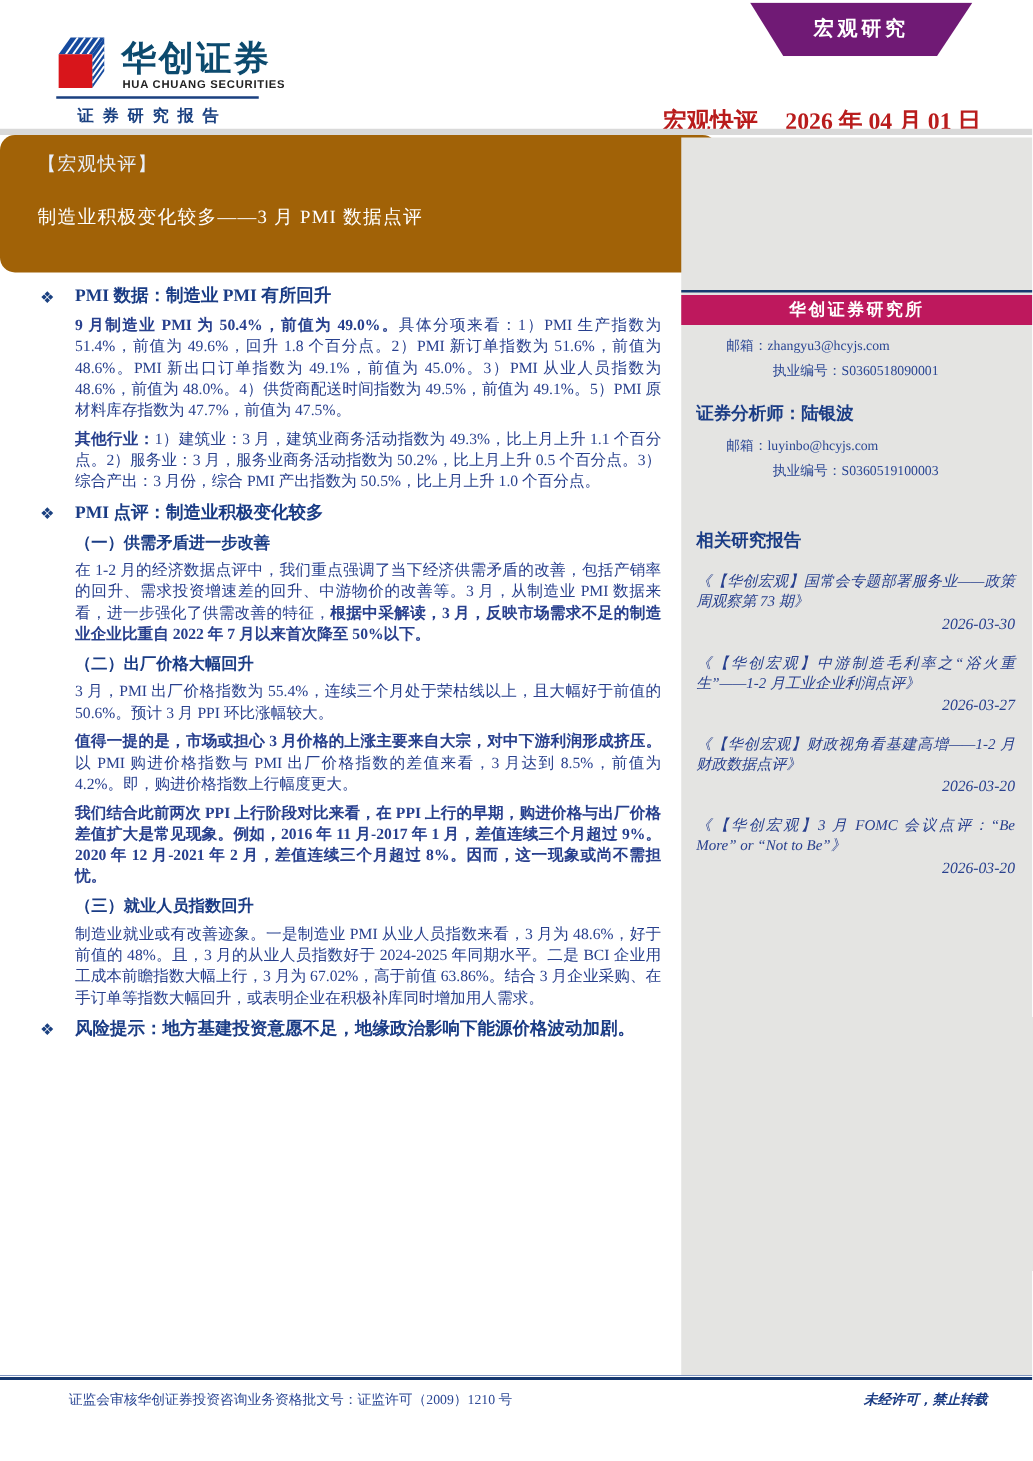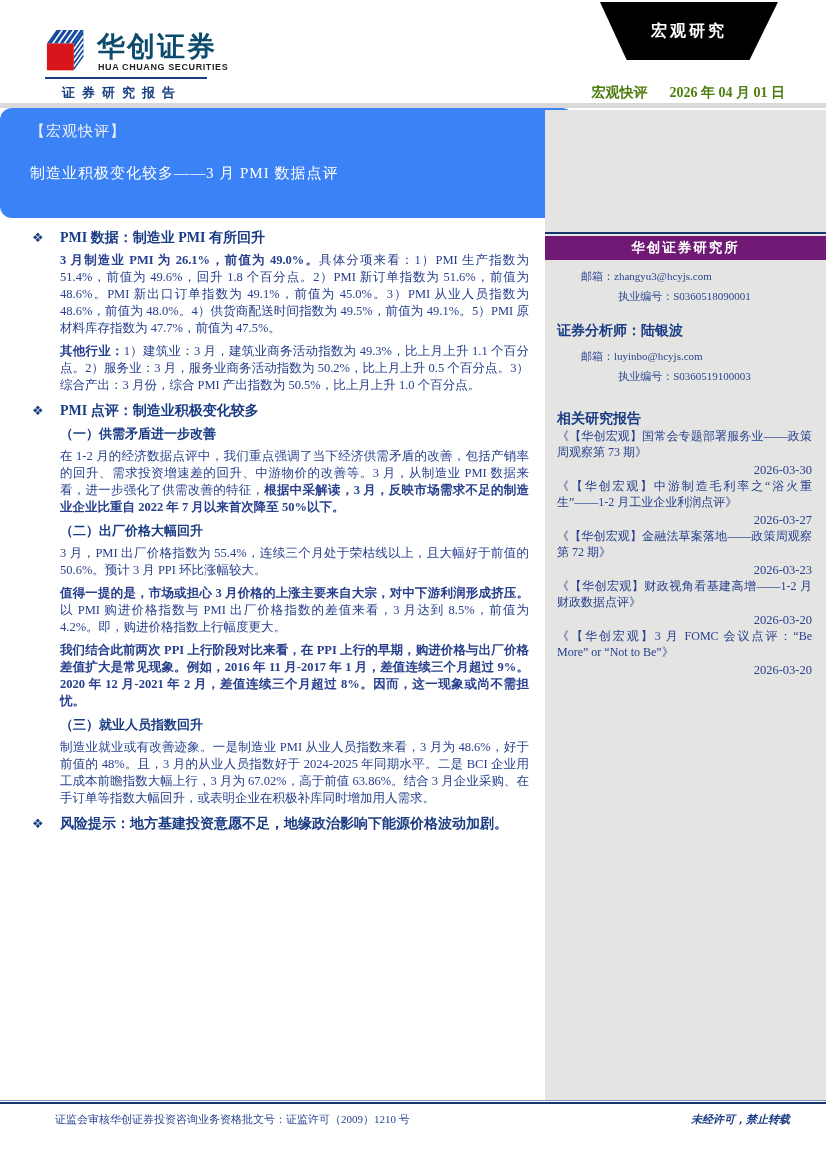--- a/index.html
+++ b/index.html
@@ -8,55 +8,55 @@
 
   
   .logo-mark{position:absolute;left:45px;top:28px;width:48px;height:52px;}
   .logo-cn{position:absolute;left:97px;top:28px;font-family:"Liberation Sans","DejaVu Sans",sans-serif;
            font-size:28px;font-weight:bold;color:#0c4a6e;letter-spacing:2px;}
   .logo-en{position:absolute;left:98px;top:62px;font-family:"Liberation Sans","DejaVu Sans",sans-serif;
            font-size:9px;font-weight:bold;color:#222;letter-spacing:0.6px;}
   .logo-rule{position:absolute;left:45px;top:77px;width:162px;height:2px;background:#1a4080;}
   .series-label{position:absolute;left:62px;top:84px;font-size:13px;font-weight:bold;
                 color:#1a4080;letter-spacing:7px;}
-  .badge{position:absolute;left:600px;top:2px;width:178px;height:58px;background:#000000;
+  .badge{position:absolute;left:600px;top:2px;width:178px;height:43px;background:#701a75;
          clip-path:polygon(0 0,100% 0,84% 100%,15% 100%);
          display:flex;align-items:center;justify-content:center;
          color:#ffffff;font-size:16px;font-weight:bold;letter-spacing:3px;}
-  .date-line{position:absolute;right:41px;top:84px;font-size:14px;font-weight:bold;color:#4d7c0f;}
+  .date-line{position:absolute;right:41px;top:84px;font-size:19px;font-weight:bold;color:#b91c1c;}
   .date-line .gap{display:inline-block;width:22px;}
 
   .gray-strip{position:absolute;left:0;top:103px;width:826px;height:5px;background:#d9d9d9;}
 
   
-  .title-block{position:absolute;left:0;top:108px;width:574px;height:110px;background:#3b82f6;color:#ffffff;border-radius:12px;}
+  .title-block{position:absolute;left:0;top:108px;width:574px;height:110px;background:#a16207;color:#ffffff;border-radius:12px;}
   .title-kicker{position:absolute;left:30px;top:14px;font-size:15px;letter-spacing:1px;color:#e9eef7;}
   .page-title{position:absolute;left:30px;top:56px;font-size:15px;font-weight:normal;letter-spacing:1px;}
 
   
   .main{position:absolute;left:32px;top:229px;width:497px;}
   .brow{display:flex;margin-bottom:2px;}
   .marker{width:28px;flex:0 0 28px;font-size:13px;color:#1a4080;line-height:18px;}
   .content{flex:1;}
   .sec-head{font-size:14px;font-weight:bold;color:#1a3c85;line-height:18px;margin:0 0 5px 0;}
   .para{font-size:12.5px;line-height:17px;text-align:justify;margin:0 0 6px 0;color:#28408e;}
   .sub-head{font-size:13px;font-weight:bold;color:#1a3c85;line-height:18px;margin:2px 0 5px 0;}
   .b{font-weight:bold;}
 
   
   .sidebar{position:absolute;left:545px;top:110px;width:281px;height:992px;background:#e4e4e2;box-sizing:border-box;}
   .inst-wrap{margin-top:122px;border-top:2px solid #17396f;}
-  .inst-band{margin-top:2px;height:24px;background:#701a75;color:#ffffff;font-size:13.5px;font-weight:bold;
+  .inst-band{margin-top:2px;height:24px;background:#be185d;color:#ffffff;font-size:13.5px;font-weight:bold;
              display:flex;align-items:center;justify-content:center;letter-spacing:2px;}
   .sb-pad{padding:0 14px 0 12px;}
   .analyst-name{font-size:14px;font-weight:bold;color:#1a3c85;margin-top:18px;}
   .sb-line{font-size:11px;color:#2a4694;margin-top:9px;padding-left:24px;}
   .sb-line2{font-size:11px;color:#2a4694;margin-top:5px;text-align:center;}
-  .related-head{font-size:14px;font-weight:bold;color:#1a3c85;margin-top:26px;}
-  .report-item{margin-top:0;}
+  .related-head{font-size:14px;font-weight:bold;color:#1a3c85;margin-top:40px;}
+  .report-item{margin-top:15px;font-style:italic;}
   .report-title{font-size:12px;line-height:16px;color:#28408e;text-align:justify;}
   .report-date{font-size:12.5px;color:#28408e;text-align:right;margin-top:3px;}
 
   
   .footer-rule{position:absolute;left:0;top:1100px;width:826px;height:4px;
                background:linear-gradient(to bottom,#7e94c0 0 1px,#ffffff 1px 2px,#16386f 2px 4px);}
   .footer-license{position:absolute;left:55px;top:1112px;font-size:11px;color:#2a4694;}
   .footer-notice{position:absolute;right:36px;top:1112px;font-size:11px;font-weight:bold;
                  font-style:italic;color:#1a3c85;text-align:center;}
 </style>
@@ -96,21 +96,21 @@
     <div class="title-kicker">【宏观快评】</div>
     <div class="page-title">制造业积极变化较多——3 月 PMI 数据点评</div>
   </div>
 
   <div class="main">
 
     <div class="brow">
       <div class="marker">❖</div>
       <div class="content">
         <div class="sec-head">PMI 数据：制造业 PMI 有所回升</div>
-        <p class="para"><span class="b">3 月制造业 PMI 为 26.1%，前值为 49.0%。</span><span>具体分项来看：1）PMI 生产指数为 51.4%，前值为 49.6%，回升 1.8 个百分点。2）PMI 新订单指数为 51.6%，前值为 48.6%。PMI 新出口订单指数为 49.1%，前值为 45.0%。3）PMI 从业人员指数为 48.6%，前值为 48.0%。4）供货商配送时间指数为 49.5%，前值为 49.1%。5）PMI 原材料库存指数为 47.7%，前值为 47.5%。</span></p>
+        <p class="para"><span class="b">9 月制造业 PMI 为 50.4%，前值为 49.0%。</span><span>具体分项来看：1）PMI 生产指数为 51.4%，前值为 49.6%，回升 1.8 个百分点。2）PMI 新订单指数为 51.6%，前值为 48.6%。PMI 新出口订单指数为 49.1%，前值为 45.0%。3）PMI 从业人员指数为 48.6%，前值为 48.0%。4）供货商配送时间指数为 49.5%，前值为 49.1%。5）PMI 原材料库存指数为 47.7%，前值为 47.5%。</span></p>
         <p class="para"><span class="b">其他行业：</span><span>1）建筑业：3 月，建筑业商务活动指数为 49.3%，比上月上升 1.1 个百分点。2）服务业：3 月，服务业商务活动指数为 50.2%，比上月上升 0.5 个百分点。3）综合产出：3 月份，综合 PMI 产出指数为 50.5%，比上月上升 1.0 个百分点。</span></p>
       </div>
     </div>
 
     <div class="brow">
       <div class="marker">❖</div>
       <div class="content">
         <div class="sec-head">PMI 点评：制造业积极变化较多</div>
         <div class="sub-head">（一）供需矛盾进一步改善</div>
         <p class="para"><span>在 1-2 月的经济数据点评中，我们重点强调了当下经济供需矛盾的改善，包括产销率的回升、需求投资增速差的回升、中游物价的改善等。3 月，从制造业 PMI 数据来看，进一步强化了供需改善的特征，</span><span class="b">根据中采解读，3 月，反映市场需求不足的制造业企业比重自 2022 年 7 月以来首次降至 50%以下。</span></p>
@@ -148,24 +148,20 @@
 
       <div class="report-item">
         <div class="report-title">《【华创宏观】国常会专题部署服务业——政策周观察第 73 期》</div>
         <div class="report-date">2026-03-30</div>
       </div>
       <div class="report-item">
         <div class="report-title">《【华创宏观】中游制造毛利率之“浴火重生”——1-2 月工业企业利润点评》</div>
         <div class="report-date">2026-03-27</div>
       </div>
       <div class="report-item">
-        <div class="report-title">《【华创宏观】金融法草案落地——政策周观察第 72 期》</div>
-        <div class="report-date">2026-03-23</div>
-      </div>
-      <div class="report-item">
         <div class="report-title">《【华创宏观】财政视角看基建高增——1-2 月财政数据点评》</div>
         <div class="report-date">2026-03-20</div>
       </div>
       <div class="report-item">
         <div class="report-title">《【华创宏观】3 月 FOMC 会议点评：“Be More” or “Not to Be”》</div>
         <div class="report-date">2026-03-20</div>
       </div>
     </div>
   </div>
 

